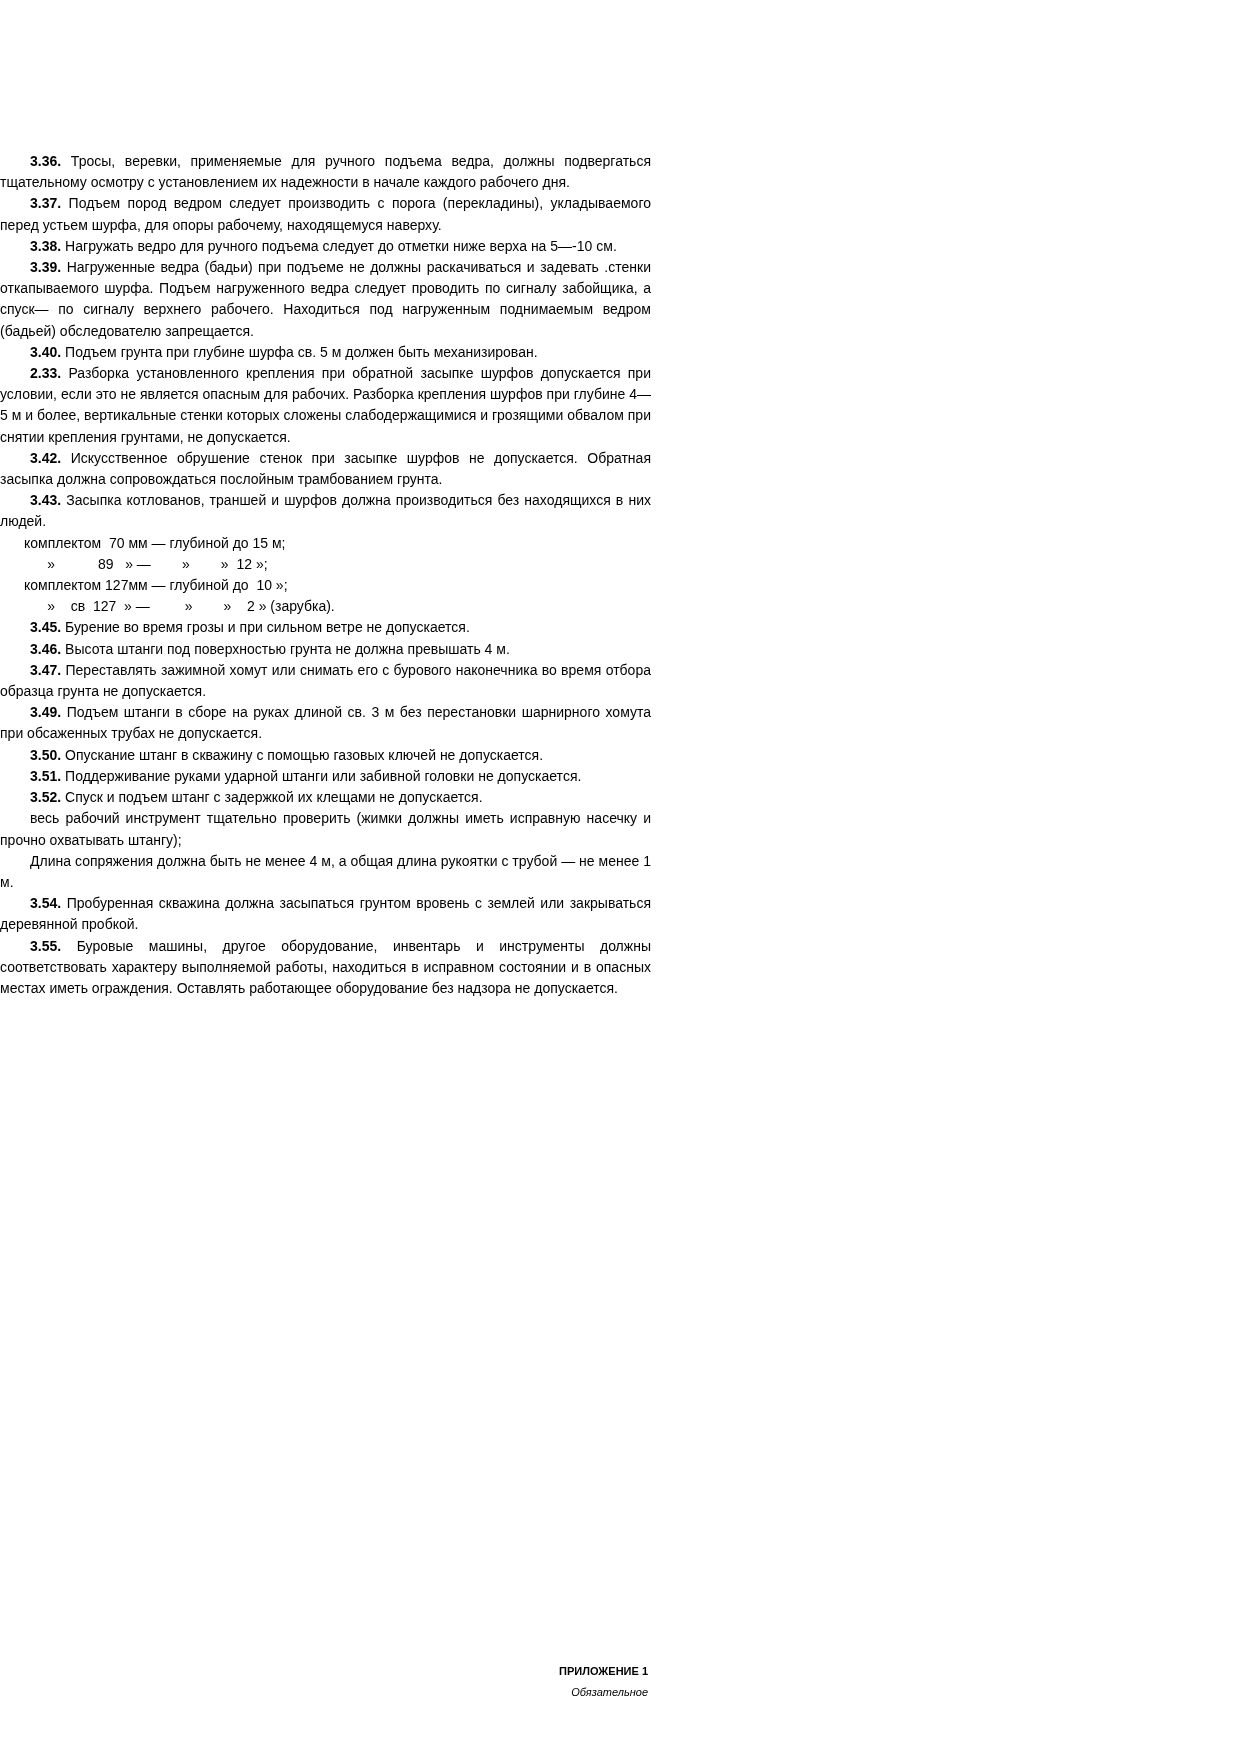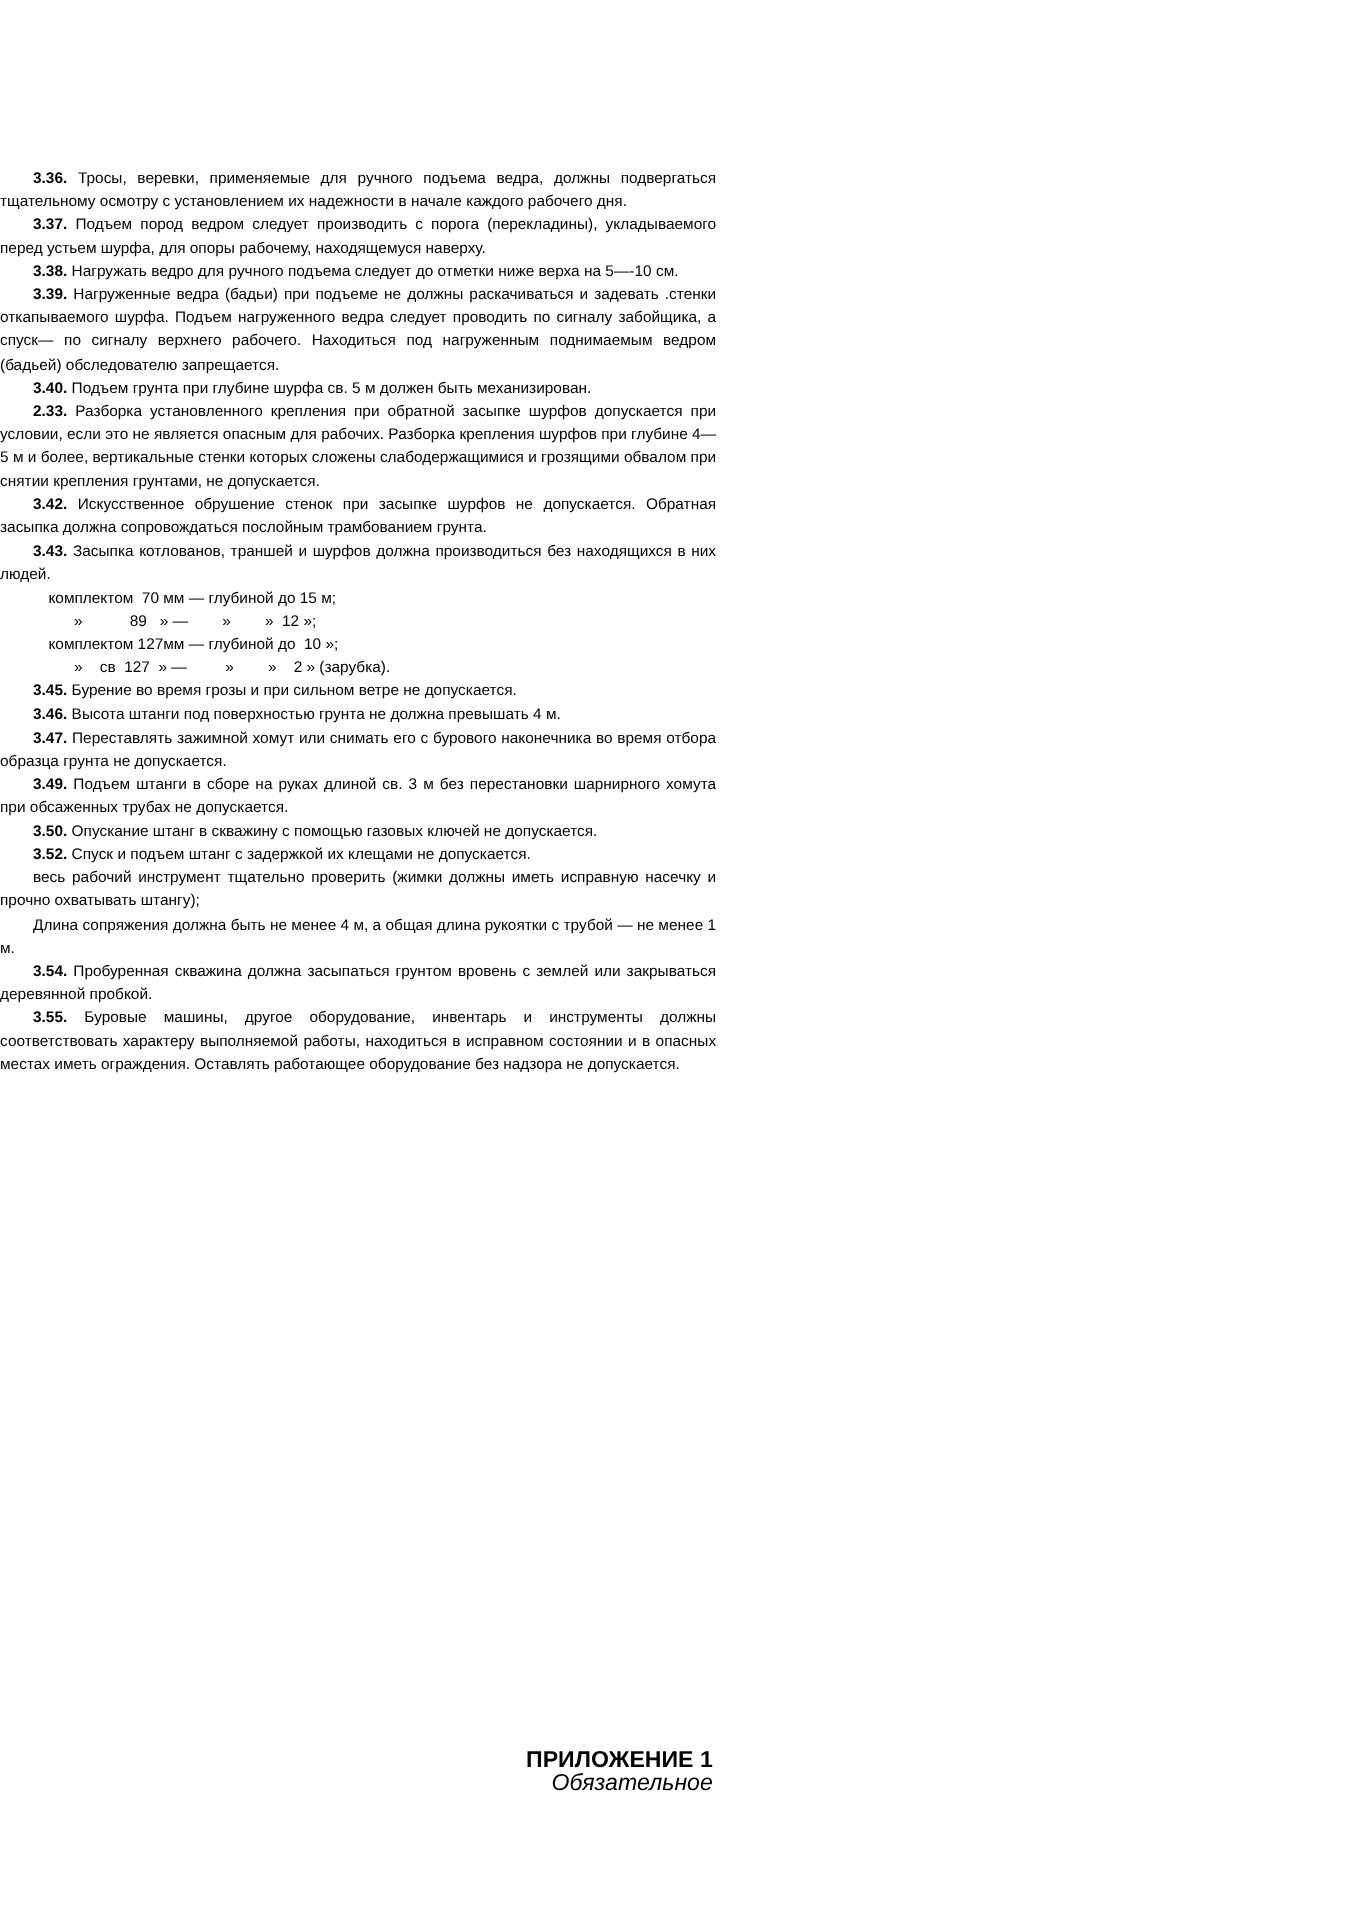--- a/index.html
+++ b/index.html
@@ -22,30 +22,30 @@
     .para {
       margin: 0;
       text-indent: 30px;
       text-align: justify;
       text-align-last: left;
       letter-spacing: 0.01px;
     }
     .para .num { font-weight: bold; }
     .list-line {
       margin: 0;
-      padding-left: 44px;
+      padding-left: 24px;
       white-space: pre;
     }
     .appendix {
       position: absolute;
       left: 440px;
-      top: 1589px;
+      top: 1661px;
       width: 208px;
       text-align: right;
-      font-size: 21px;
+      font-size: 11px;
       line-height: 21px;
     }
     .appendix-title { font-weight: bold; display: block; }
     .appendix-sub { font-style: italic; display: block; }
   </style>
 </head>
 <body>
 
 <div class="page-body">
 
@@ -61,20 +61,21 @@
   <p class="list-line">комплектом  70 мм — глубиной до 15 м;</p>
   <p class="list-line">      »           89   » —        »        »  12 »;</p>
   <p class="list-line">комплектом 127мм — глубиной до  10 »;</p>
   <p class="list-line">      »    св  127  » —         »        »    2 » (зарубка).</p>
 
   <p class="para"><span class="num">3.45.</span><span> Бурение во время грозы и при сильном ветре не допускается.</span></p>
   <p class="para"><span class="num">3.46.</span><span> Высота штанги под поверхностью грунта не должна превышать 4 м.</span></p>
   <p class="para"><span class="num">3.47.</span><span> Переставлять зажимной хомут или снимать его с бурового наконечника во время отбора образца грунта не допускается.</span></p>
   <p class="para"><span class="num">3.49.</span><span> Подъем штанги в сборе на руках длиной св. 3 м без перестановки шарнирного хомута при обсаженных трубах не допускается.</span></p>
   <p class="para"><span class="num">3.50.</span><span> Опускание штанг в скважину с помощью газовых ключей не допускается.</span></p>
+  <p class="para"><span class="num">3.51.</span><span> Поддерживание руками ударной штанги или забивной головки не допускается.</span></p>
   <p class="para"><span class="num">3.52.</span><span> Спуск и подъем штанг с задержкой их клещами не допускается.</span></p>
 
   <p class="para">весь рабочий инструмент тщательно проверить (жимки должны иметь исправную насечку и прочно охватывать штангу);</p>
   <p class="para">Длина сопряжения должна быть не менее 4 м, а общая длина рукоятки с трубой — не менее 1 м.</p>
 
   <p class="para"><span class="num">3.54.</span><span> Пробуренная скважина должна засыпаться грунтом вровень с землей или закрываться деревянной пробкой.</span></p>
   <p class="para"><span class="num">3.55.</span><span> Буровые машины, другое оборудование, инвентарь и инструменты должны соответствовать характеру выполняемой работы, находиться в исправном состоянии и в опасных местах иметь ограждения. Оставлять работающее оборудование без надзора не допускается.</span></p>
 
 </div>
 

